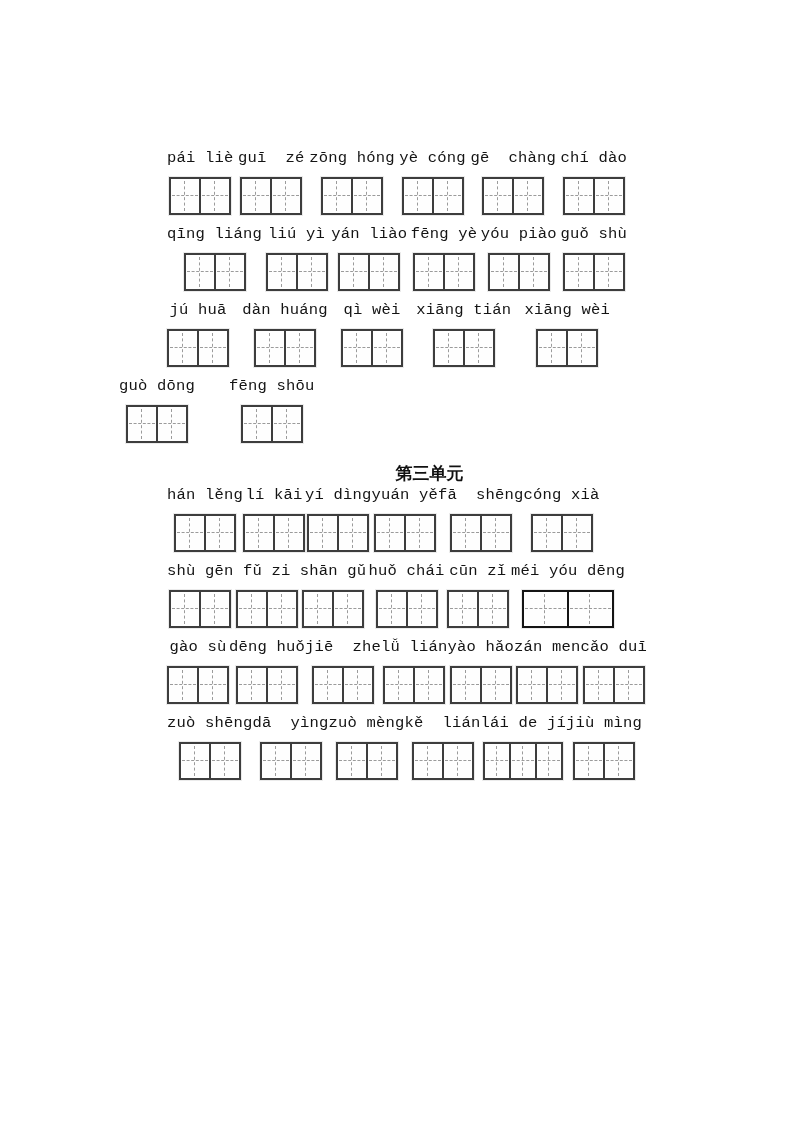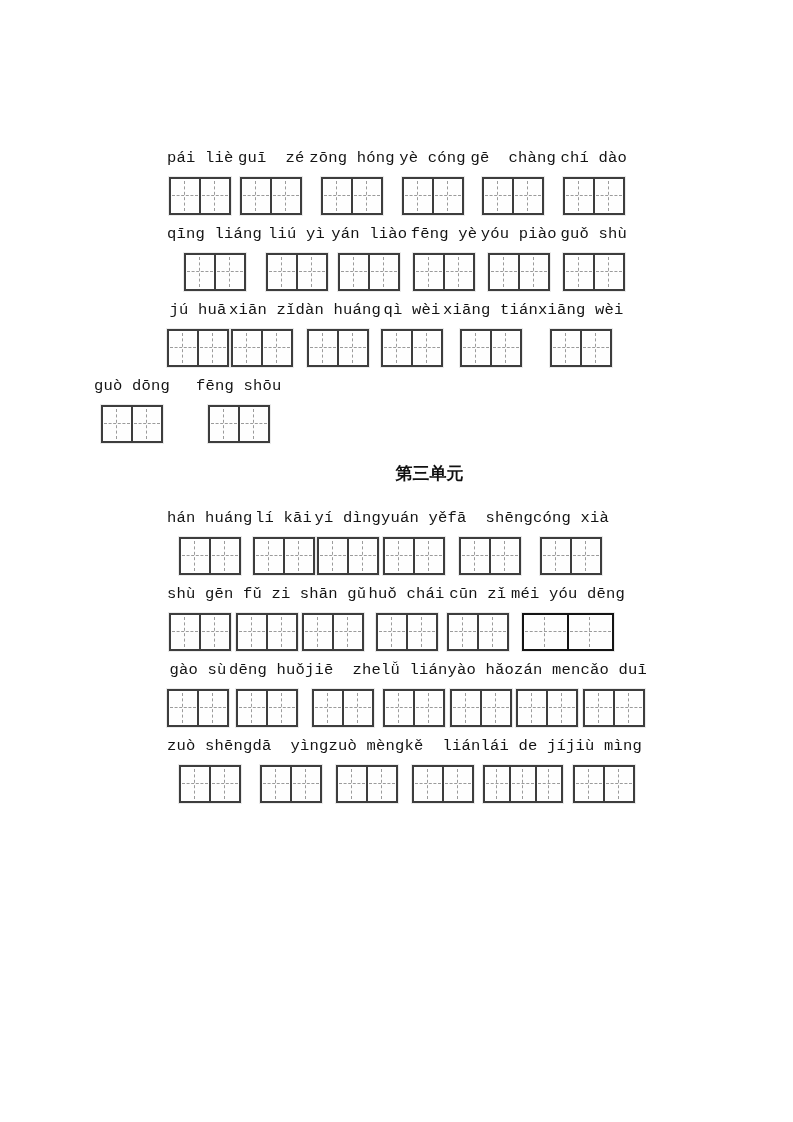--- a/index.html
+++ b/index.html
@@ -18,21 +18,21 @@
   .content { padding-top: 148px; }
 
   .word-row {
     display: flex;
     justify-content: space-between;
     margin-left: 167px;
     margin-bottom: 9px;
   }
   .row-s1-0, .row-s1-1 { width: 460px; }
   .row-s1-2 { width: 443px; justify-content: space-between; }
-  .row-s1-3 { width: auto; justify-content: flex-start; gap: 26px; margin-left: 94px; align-items: center; }
+  .row-s1-3 { width: auto; justify-content: flex-start; gap: 34px; margin-left: 119px; align-items: center; }
   .row-s2-0 { width: 431px; }
   .row-s2-1 { width: 458px; }
   .row-s2-2 { width: 464px; }
   .row-s2-3 { width: 431px; }
 
   .word-item {
     display: flex;
     flex-direction: column;
     align-items: center;
     font-family: Liberation Mono, monospace;
@@ -76,21 +76,20 @@
     top: 50%; left: 1px; right: 1px;
     height: 0;
     border-top: 1.5px dashed #9b9b9b;
     margin-top: -1px;
   }
 
   .section-title {
     height: 22px;
     line-height: 22px;
     margin-top: 20px;
-    margin-bottom: 23px;
     padding-left: 66px;
     text-align: center;
     font-family: "Liberation Sans", "DejaVu Sans", sans-serif;
     font-size: 17px;
     font-weight: bold;
     color: #111111;
   }
 </style>
 </head>
 <body>
@@ -188,27 +187,20 @@
         </div>
         <div class="word-row row-s1-2">
           <div class="word-item">
             <div class="pinyin-label">jú huā</div>
             <div class="tian-grid">
               <div class="cell"></div>
               <div class="cell"></div>
             </div>
           </div>
           <div class="word-item">
-            <div class="pinyin-label">xiān zǐ</div>
-            <div class="tian-grid">
-              <div class="cell"></div>
-              <div class="cell"></div>
-            </div>
-          </div>
-          <div class="word-item">
             <div class="pinyin-label">dàn huáng</div>
             <div class="tian-grid">
               <div class="cell"></div>
               <div class="cell"></div>
             </div>
           </div>
           <div class="word-item">
             <div class="pinyin-label">qì wèi</div>
             <div class="tian-grid">
               <div class="cell"></div>
@@ -244,21 +236,21 @@
               <div class="cell"></div>
               <div class="cell"></div>
             </div>
           </div>
         </div>
       </div>
     <div class="section-title">第三单元</div>
     <div id="section2-rows">
         <div class="word-row row-s2-0">
           <div class="word-item">
-            <div class="pinyin-label">hán huáng</div>
+            <div class="pinyin-label">hán lěng</div>
             <div class="tian-grid">
               <div class="cell"></div>
               <div class="cell"></div>
             </div>
           </div>
           <div class="word-item">
             <div class="pinyin-label">lí kāi</div>
             <div class="tian-grid">
               <div class="cell"></div>
               <div class="cell"></div>

